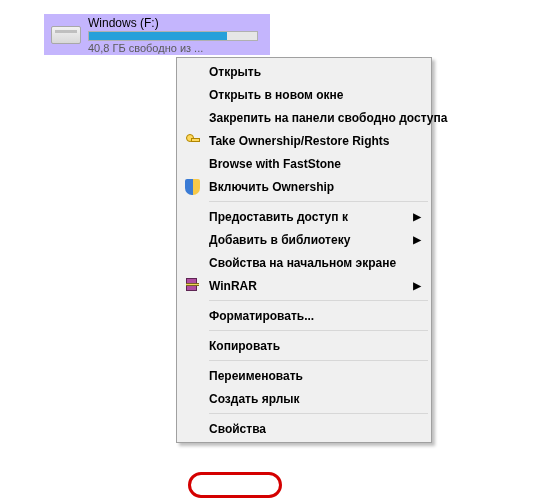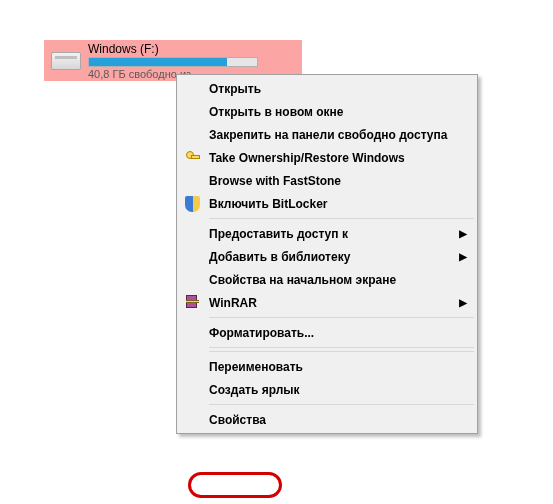--- a/index.html
+++ b/index.html
@@ -8,23 +8,23 @@
     width: 553px; height: 504px;
     background: #fff;
     font-family: "Segoe UI", Tahoma, sans-serif;
     font-size: 12px;
     color: #000;
     overflow: hidden;
   }
   
   .drive-item {
     position: absolute;
-    left: 44px; top: 40px;
-    width: 258px; height: 41px;
-    background: #fca5a5;
+    left: 44px; top: 14px;
+    width: 226px; height: 41px;
+    background: #c4b5fd;
     display: flex;
     align-items: center;
   }
   .drive-icon {
     width: 44px; height: 41px;
     display: flex; align-items: center; justify-content: center;
   }
   .drive-icon-inner {
     width: 30px; height: 18px;
     background: linear-gradient(#f2f2f2,#d8d8d8);
@@ -51,22 +51,22 @@
   }
   .drive-free {
     font-size: 11px; line-height: 13px;
     color: #5a5a5a;
     margin-top: 1px;
   }
 
   
   .context-menu {
     position: absolute;
-    left: 176px; top: 74px;
-    width: 302px;
+    left: 176px; top: 57px;
+    width: 256px;
     background: #f0f0f0;
     border: 1px solid #a0a0a0;
     box-shadow: 3px 3px 3px rgba(0,0,0,0.25);
     padding: 2px;
   }
   .menu-item {
     display: flex;
     align-items: center;
     height: 23px;
     padding: 0 18px 0 30px;
@@ -129,31 +129,31 @@
     <span>Открыть</span>
   </div>
   <div class="menu-item">
     <span>Открыть в новом окне</span>
   </div>
   <div class="menu-item">
     <span>Закрепить на панели свободно доступа</span>
   </div>
   <div class="menu-item">
     <span class="icon-keys"></span>
-    <span>Take Ownership/Restore Windows</span>
+    <span>Take Ownership/Restore Rights</span>
   </div>
   <div class="menu-item">
     <span>Browse with FastStone</span>
   </div>
   <div class="menu-item">
     <span class="icon-shield">
       <span class="icon-shield-half icon-shield-blue"></span>
         <span class="icon-shield-half icon-shield-yellow"></span>
     </span>
-    <span>Включить BitLocker</span>
+    <span>Включить Ownership</span>
   </div>
 
   <div class="menu-sep"></div>
 
   <div class="menu-item">
     <span>Предоставить доступ к</span>
     <span class="submenu-arrow">▶</span>
   </div>
   <div class="menu-item">
     <span>Добавить в библиотеку</span>
@@ -172,20 +172,23 @@
   </div>
 
   <div class="menu-sep"></div>
 
   <div class="menu-item">
     <span>Форматировать...</span>
   </div>
 
   <div class="menu-sep"></div>
 
+  <div class="menu-item">
+    <span>Копировать</span>
+  </div>
 
   <div class="menu-sep"></div>
 
   <div class="menu-item">
     <span>Переименовать</span>
   </div>
   <div class="menu-item">
     <span>Создать ярлык</span>
   </div>
 

